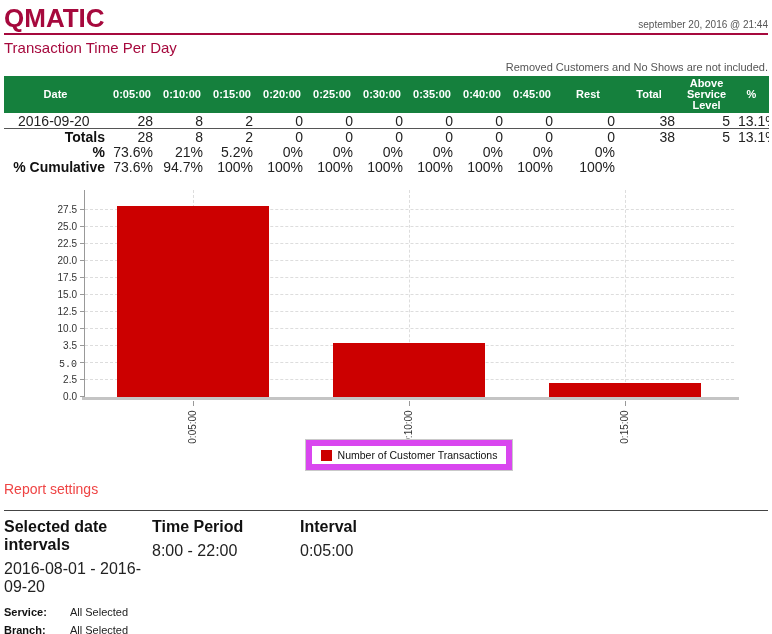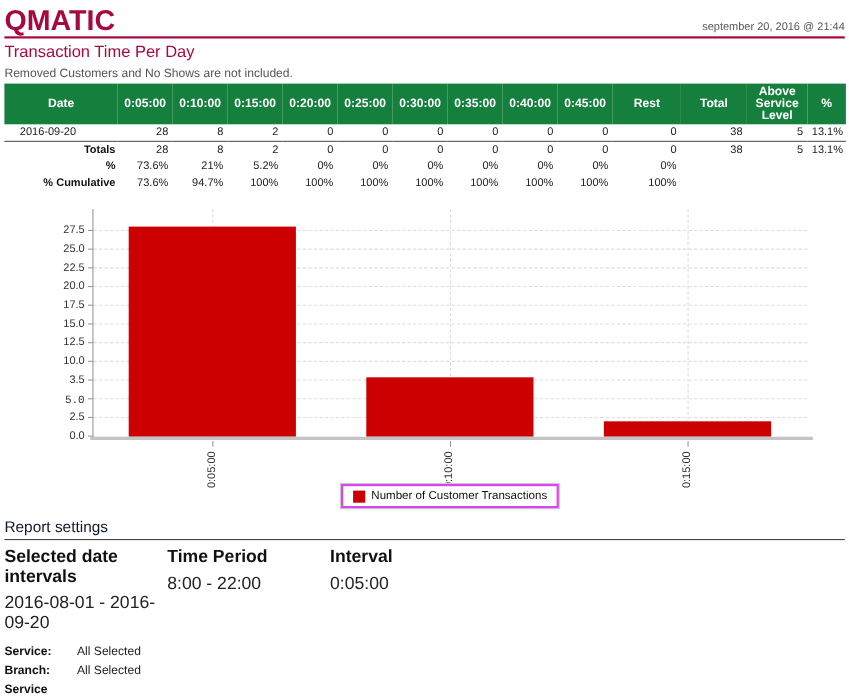--- a/index.html
+++ b/index.html
@@ -16,29 +16,29 @@
     border-bottom: 2px solid #A6093D;
     display: flex; justify-content: space-between; align-items: flex-end;
   }
   .logo {
     font-size: 26px; font-weight: bold; letter-spacing: 0px;
     color: #A6093D; line-height: 27px;
   }
   .hdr-date { font-size: 10px; color: #555; padding-bottom: 2px; }
   
   .title { margin-top: 4px; font-size: 15px; color: #A6093D; font-weight: 400; }
-  .note { margin-top: 5px; font-size: 11px; color: #555; }
+  .note { margin-top: 5px; font-size: 11px; color: #555; text-align: right; }
   
   table.rpt { width: 100%; border-collapse: collapse; table-layout: fixed; margin-top: 3px; }
   table.rpt th {
     background: #15803d; color: #fff; font-size: 11px; font-weight: bold;
     padding: 2px 2px; line-height: 11px; text-align: center; vertical-align: middle; height: 26px;
   }
   table.rpt td {
-    font-size: 10px; line-height: 12px; padding: 2px 4px 1px; color: #222;
+    font-size: 14px; line-height: 12px; padding: 2px 4px 1px; color: #222;
     text-align: right; white-space: nowrap; overflow: hidden;
   }
   table.rpt td.date { text-align: left; padding-left: 14px; }
   table.rpt td.rowlabel { text-align: right; font-weight: bold; padding-right: 2px; color: #111; }
   table.rpt tr.totals td { border-top: 1px solid #555; }
   
   .chart { position: relative; height: 285px; margin-top: 10px; }
   .plot {
     position: absolute; left: 80px; top: 6px; width: 650px; height: 207px;
     border-left: 1px solid #999;
@@ -49,29 +49,29 @@
   .ylab  { position: absolute; left: -52px; width: 44px; text-align: right; font-size: 10px; color: #333; line-height: 11px; }
   .bar   { position: absolute; bottom: 0; width: 152px; }
   .xaxis { position: absolute; left: 78px; top: 213px; width: 657px; height: 3px; background: #c4c4c4; }
   .xtick { position: absolute; width: 1px; height: 5px; top: 217px; background: #999; }
   .xlabel{
     position: absolute; width: 42px; height: 12px; line-height: 12px;
     font-size: 10px; color: #333; text-align: center; transform: rotate(-90deg);
   }
   .legend { position: absolute; left: 80px; top: 256px; width: 650px; display: flex; justify-content: center; }
   .legend-box {
-    display: flex; align-items: center; border: 2px solid #d946ef;
+    display: flex; align-items: center; border: 6px solid #d946ef;
     box-shadow: 0 0 0 1px #c9c9c9; padding: 3px 9px; background: #fff;
   }
   .legend-swatch { width: 11px; height: 11px; margin-right: 6px; }
   .legend-label { font-size: 10.5px; color: #111; }
   
   .settings-title {
-    margin-top: 2px; font-size: 14px; color: #0f172a; font-weight: 400;
-    border-bottom: 1px solid #444; padding-bottom: 3px;
+    margin-top: 12px; font-size: 14px; color: #ef4444; font-weight: 400;
+    border-bottom: 1px solid #444; padding-bottom: 13px;
   }
   .settings-cols { display: flex; margin-top: 7px; }
   .scol { font-size: 16px; }
   .scol-1 { width: 148px; }
   .scol-2 { width: 148px; }
   .scol-label { font-weight: bold; color: #111; }
   .scol-value { margin-top: 6px; color: #222; }
   .filters { margin-top: 10px; }
   .filter-row { height: 17.5px; font-size: 11px; }
   .flabel { display: inline-block; width: 66px; font-weight: bold; color: #111; }

